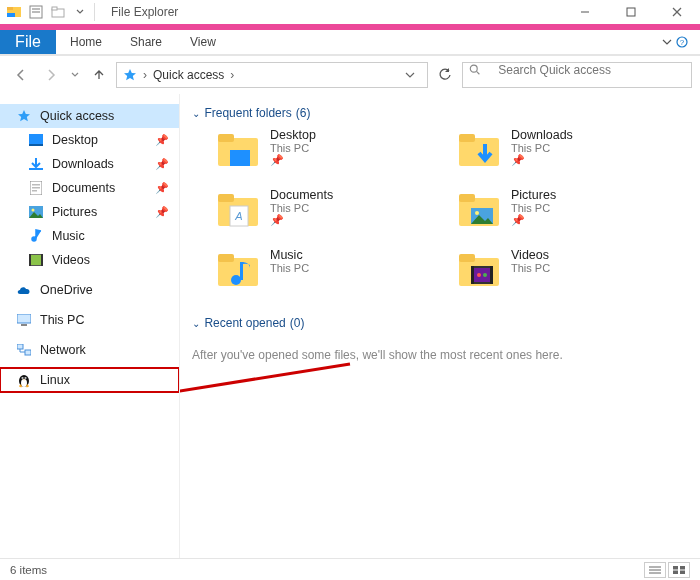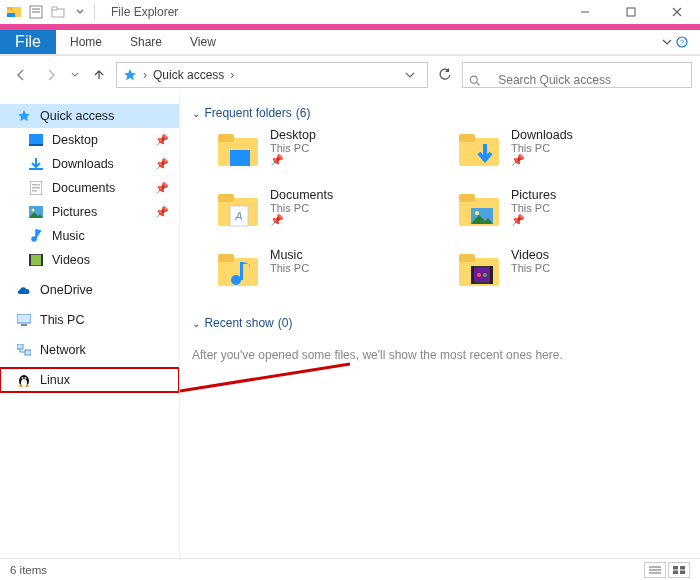--- a/index.html
+++ b/index.html
@@ -17,21 +17,21 @@
   .ribbon-tab { padding: 0 14px; display:flex; align-items:center; color:#444; font-size:12px; }
   .ribbon-collapse { margin-left:auto; padding:0 12px; display:flex; align-items:center; color:#555; gap:4px; }
   
   .addr-row { height: 38px; display:flex; align-items:center; gap:4px; padding: 4px 8px; }
   .nav-arrow { width:26px; height:26px; display:flex; align-items:center; justify-content:center; color:#888; border-radius:2px; }
   .addr-box { flex:1; height:26px; border:1px solid #ccc; display:flex; align-items:center; padding:0 6px; gap:6px; }
   .addr-box .star { color:#1e90ff; }
   .addr-box .sep { color:#666; }
   .addr-drop { width:22px; display:flex; justify-content:center; color:#666; margin-left:auto; }
   .refresh { width:26px; height:26px; display:flex; align-items:center; justify-content:center; color:#555; }
-  .search-box { width: 230px; height:26px; border:1px solid #ccc; display:flex; align-items:flex-end; padding:0 6px; gap:18px; color:#888; }
+  .search-box { width: 230px; height:26px; border:1px solid #ccc; display:flex; align-items:flex-start; padding:0 6px; gap:18px; color:#888; }
   .search-box input { border:none; outline:none; width:100%; font-size:12px; color:#333; background:transparent; }
   
   .body { display:flex; height: calc(580px - 30px - 26px - 38px - 22px); }
   .nav-pane { width: 180px; border-right: 1px solid #eee; padding-top:10px; overflow:hidden; }
   .nav-item { height: 24px; display:flex; align-items:center; padding-left: 28px; gap:8px; font-size:12.5px; color:#222; position:relative; }
   .nav-item .pin { position:absolute; right:10px; color:#808080; font-size:11px; }
   .nav-item.selected { background:#cce8ff; }
   .nav-item.selected::before { content:""; position:absolute; left:10px; top:8px; width:0; height:0; }
   .nav-item.top { padding-left: 16px; font-weight:400; }
   .nav-group-space { height: 6px; }
@@ -402,21 +402,21 @@
         </div>
         <div class="folder-meta">
           <div class="name">Videos</div>
           <div class="loc">This PC</div>
         </div>
       </div>
     </div>
 
     <div class="section-header">
       <span class="chev">⌄</span>
-      <span>Recent show</span>
+      <span>Recent opened</span>
       <span>(<span>0</span>)</span>
     </div>
     <div class="empty-msg">After you've opened some files, we'll show the most recent ones here.</div>
 
     <svg class="arrow-ann" style="left:-90px; top:260px;" width="280" height="60">
       <defs>
           <marker id="ah" markerWidth="8" markerHeight="8" refX="2" refY="3" orient="auto">
             <path d="M6 0 L0 3 L6 6 Z" fill="#c00"></path>
           </marker>
         </defs>

